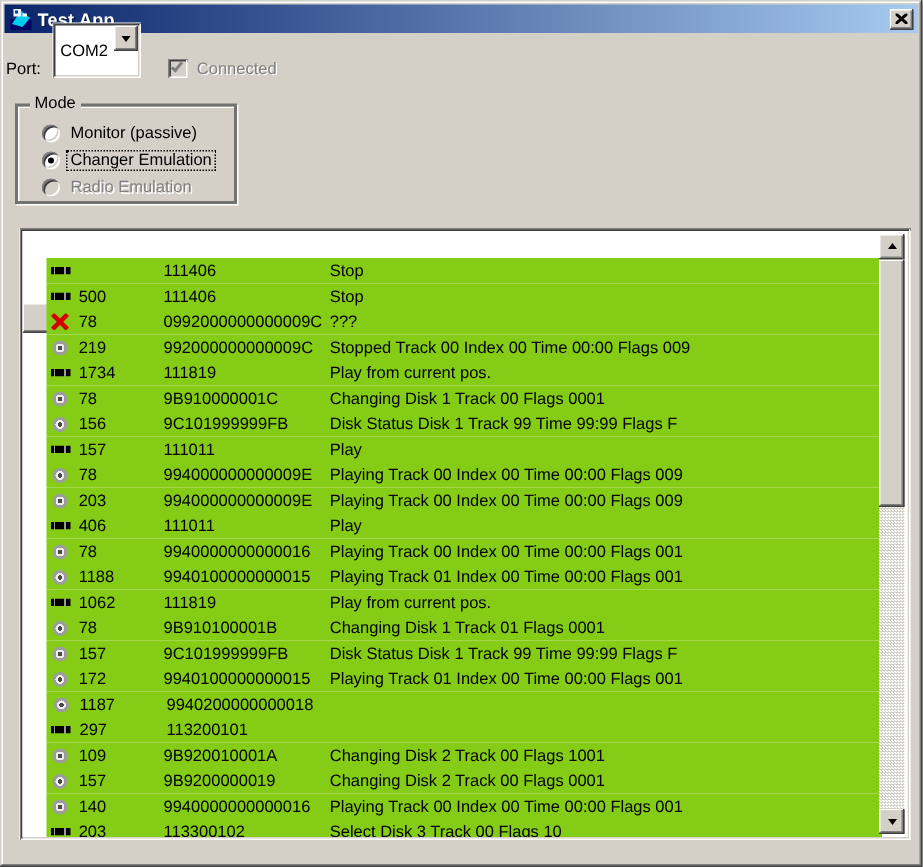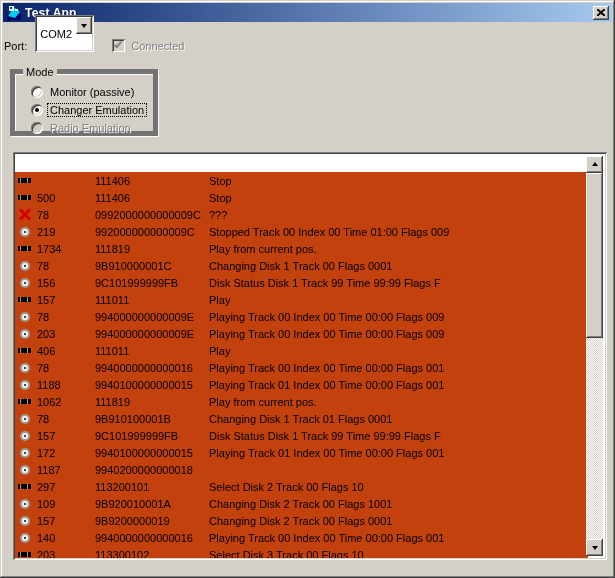--- a/index.html
+++ b/index.html
@@ -33,21 +33,21 @@
   .checkbox-group{display:flex;align-items:center;margin-left:18px;margin-top:40px;}
   .checkbox{width:13px;height:13px;background:#d4d0c8;
     box-shadow: inset 1px 1px #808080, inset -1px -1px #fff, inset 2px 2px #404040, inset -2px -2px #d4d0c8;
     position:relative;}
   .checkbox .check{position:absolute;left:4px;top:1px;width:4px;height:8px;
     border-right:2px solid #808080;border-bottom:2px solid #808080;transform:rotate(40deg);}
   .disabled-text{color:#808080;text-shadow:1px 1px 0 #fff;margin-left:6px;}
 
   
   .groupbox{position:absolute;left:10px;top:69px;width:148px;height:67px;
-    border:5px solid #737373;box-shadow: inset 1px 1px 0 #fff, 1px 1px 0 #fff;}
+    border:2px solid #737373;box-shadow: inset 1px 1px 0 #fff, 1px 1px 0 #fff;}
   .groupbox-label{position:absolute;left:8px;top:-8px;background:#d4d0c8;padding:0 3px;}
   .radio-row{position:absolute;left:16px;display:flex;align-items:center;height:14px;}
   .radio{width:12px;height:12px;border-radius:50%;background:#fff;flex:0 0 auto;
     box-shadow: inset 1px 1px #808080, inset -1px -1px #fff, inset 2px 2px #404040, inset -2px -2px #d4d0c8;
     position:relative;margin-right:5px;}
   .radio.checked::after{content:"";position:absolute;left:4px;top:4px;width:4px;height:4px;border-radius:50%;background:#000;}
   .radio.disabled{background:#d4d0c8;}
   .radio-label{padding:0 2px;white-space:nowrap;}
   .radio-label.focused{outline:1px dotted #000;text-align:right;}
 
@@ -58,21 +58,21 @@
   .lv-header{position:absolute;left:0;top:0;height:18px;width:573px;display:flex;}
   .hcol{height:20px;background:#d4d0c8;padding:2px 0 0 4px;white-space:nowrap;overflow:hidden;
     box-shadow: inset -1px -1px #404040, inset 1px 1px #fff, inset -2px -2px #808080, inset 2px 2px #d4d0c8; margin-top: 48px;}
   .hcol.c-icon{width:19px;padding-left:0;}
   .hcol.c-time{width:54px;padding-left:3px;}
   .hcol.c-log{width:117px;padding-left:24px;}
   .hcol.c-desc{width:335px;text-decoration:underline;}
   .hcol.c-extra{width:48px;}
 
   .lv-rows{position:absolute;left:0;top:18px;width:573px;}
-  .lv-row{display:flex;height:17px;align-items:center;background:#c2410c;}
+  .lv-row{display:flex;height:17px;align-items:center;background:#84cc16;margin-left:16px;}
   .cell{white-space:nowrap;overflow:hidden;}
   .cell.c-icon{width:19px;display:flex;align-items:center;justify-content:center;}
   .cell.c-time{width:54px;padding-left:3px;}
   .cell.c-log{width:117px;padding-left:7px;}
   .cell.c-desc{width:383px;padding-left:4px;}
 
   
   .icon-command{width:13px;height:5px;
     background:linear-gradient(90deg,#000 0 2px,#9a9a9a 2px 3px,#000 3px 9px,#9a9a9a 9px 10px,#000 10px 13px);}
   .icon-error{position:relative;width:12px;height:11px;}
@@ -182,21 +182,21 @@
     <div class="cell c-time">78</div>
     <div class="cell c-log">0992000000000009C</div>
     <div class="cell c-desc">???</div>
   </div>
           <div class="lv-row">
     <div class="cell c-icon">
               <span class="icon-disc"></span>
             </div>
     <div class="cell c-time">219</div>
     <div class="cell c-log">992000000000009C</div>
-    <div class="cell c-desc">Stopped Track 00 Index 00 Time 01:00 Flags 009</div>
+    <div class="cell c-desc">Stopped Track 00 Index 00 Time 00:00 Flags 009</div>
   </div>
           <div class="lv-row">
     <div class="cell c-icon">
               <span class="icon-command"></span>
             </div>
     <div class="cell c-time">1734</div>
     <div class="cell c-log">111819</div>
     <div class="cell c-desc">Play from current pos.</div>
   </div>
           <div class="lv-row">
@@ -301,21 +301,20 @@
             </div>
     <div class="cell c-time">1187</div>
     <div class="cell c-log">9940200000000018</div>
   </div>
           <div class="lv-row">
     <div class="cell c-icon">
               <span class="icon-command"></span>
             </div>
     <div class="cell c-time">297</div>
     <div class="cell c-log">113200101</div>
-    <div class="cell c-desc">Select Disk 2 Track 00 Flags 10</div>
   </div>
           <div class="lv-row">
     <div class="cell c-icon">
               <span class="icon-disc"></span>
             </div>
     <div class="cell c-time">109</div>
     <div class="cell c-log">9B920010001A</div>
     <div class="cell c-desc">Changing Disk 2 Track 00 Flags 1001</div>
   </div>
           <div class="lv-row">

